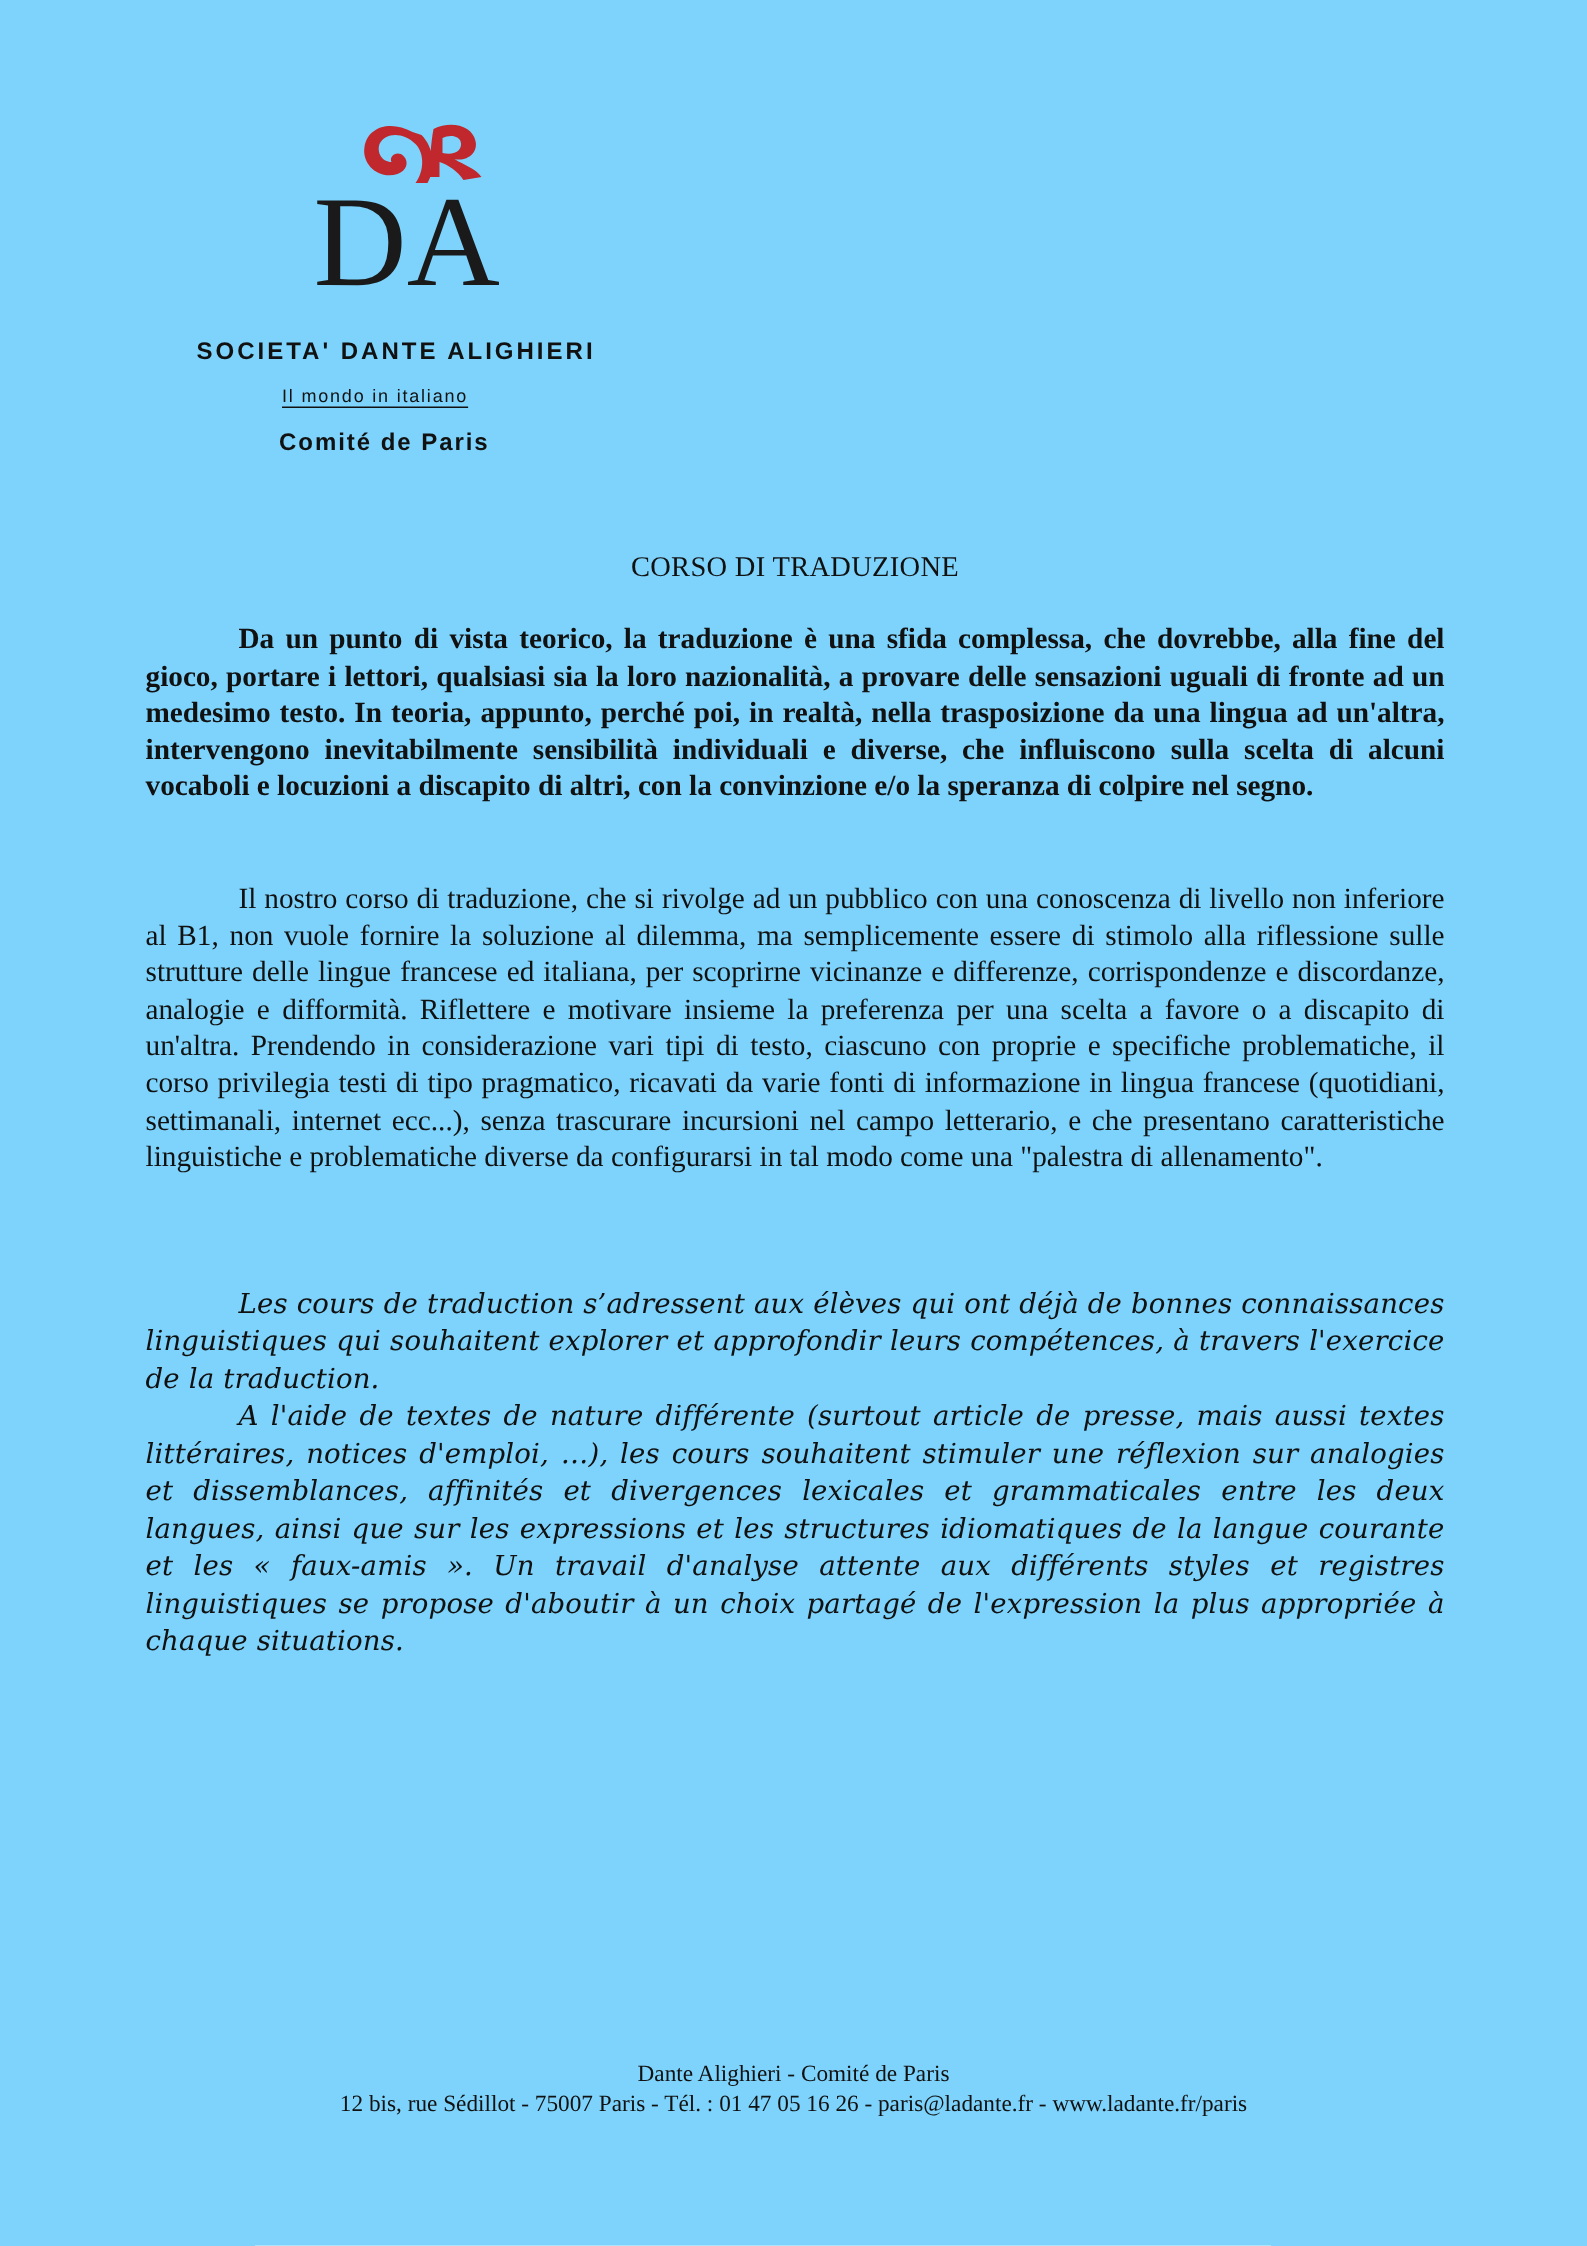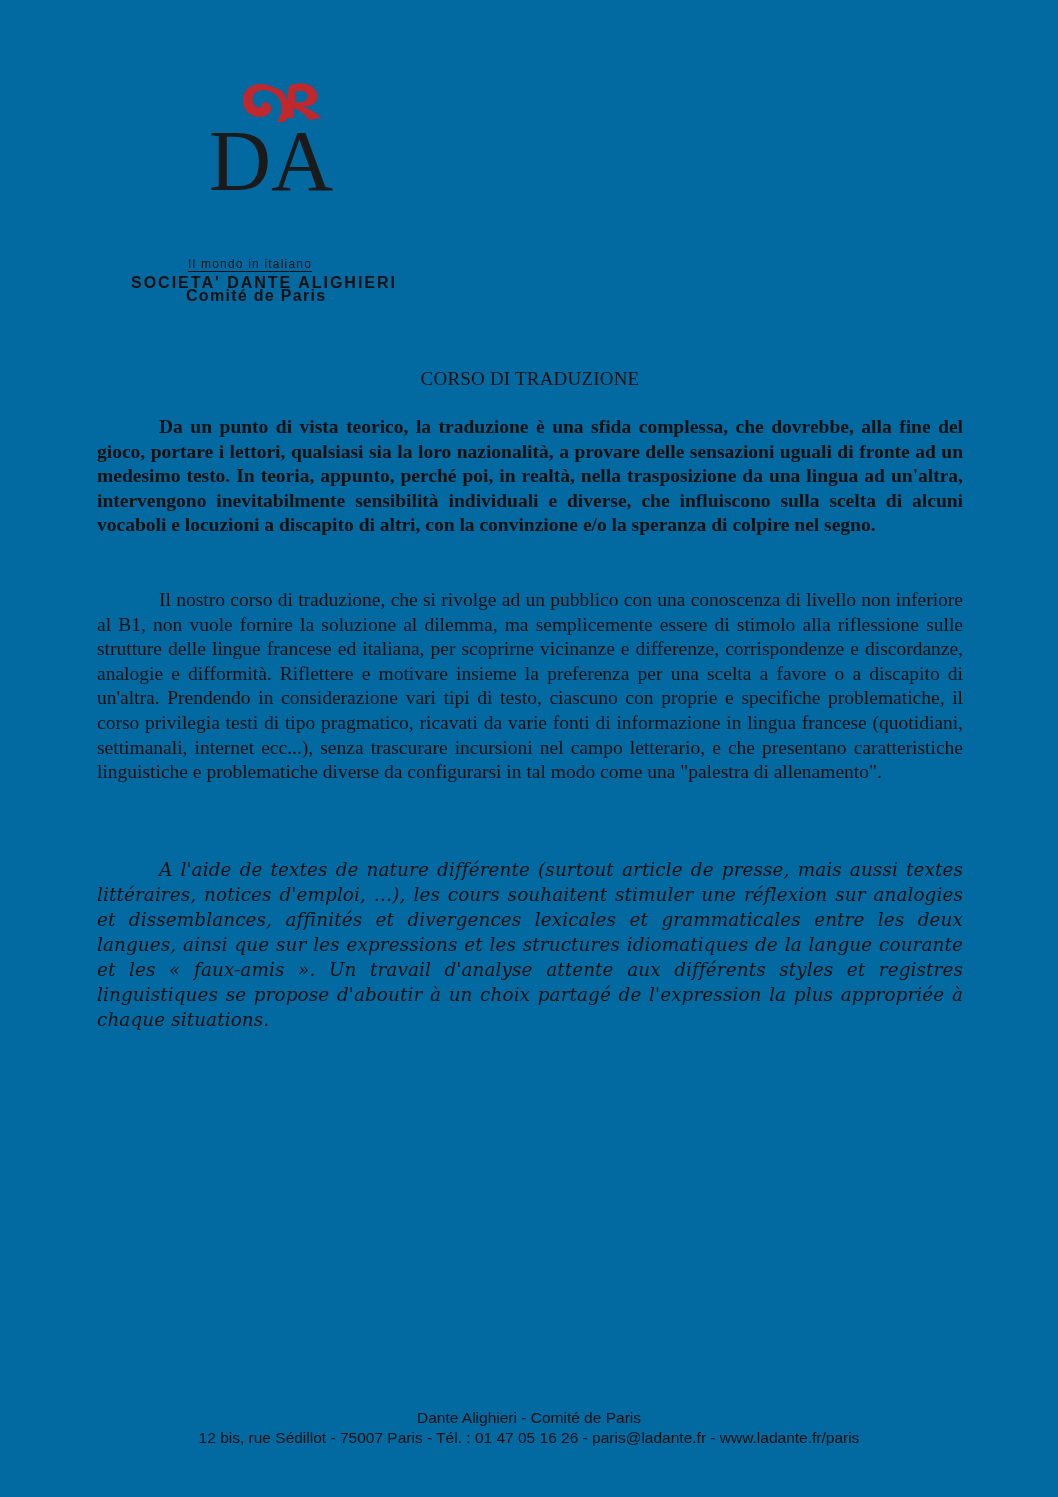--- a/index.html
+++ b/index.html
@@ -1,40 +1,40 @@
 <!DOCTYPE html>
 <html><head>
 <meta charset="utf-8">
 <style>
   html, body { margin: 0; padding: 0; background: #ffffff; }
   body { width: 1058px; height: 1497px; position: relative; overflow: hidden; color: #111; }
-  .page { position: absolute; left: 0; top: 0; width: 1058px; height: 1497px; background: #0369a1; }
+  .page { position: absolute; left: 0; top: 0; width: 1058px; height: 1497px; background: #7dd3fc; }
 
   .logo { position: absolute; left: 205px; top: 78px; width: 140px; height: 118px; }
   .logo svg { width: 100%; height: 100%; display: block; }
 
   .org { position: absolute; font-family: "Liberation Sans", sans-serif; color: #111; }
-  .org-name { left: 131px; top: 226px; font-size: 16px; font-weight: bold; letter-spacing: 2px; margin-top: 48px; }
+  .org-name { left: 131px; top: 226px; font-size: 16px; font-weight: bold; letter-spacing: 2px; }
   .org-tagline { left: 188px; top: 257px; font-size: 12px; letter-spacing: 1.2px; text-decoration: underline; text-underline-offset: 3px; }
   .org-comite { left: 186px; top: 287px; font-size: 16px; font-weight: bold; letter-spacing: 1.3px; }
 
   .title { position: absolute; left: 0; width: 1058px; top: 368px; text-align: center;
            font-family: "Liberation Serif", serif; font-size: 19px; letter-spacing: 0.2px; padding-left: 2px; box-sizing: border-box; }
 
   .it-para { position: absolute; left: 97px; width: 866px; font-family: "Liberation Serif", serif;
              font-size: 19.5px; line-height: 24.6px; text-align: justify; text-indent: 62px; margin: 0; }
   .p1 { top: 415px; font-weight: bold; }
   .p2 { top: 588px; }
 
   .fr-block { position: absolute; left: 97px; width: 866px; top: 857px; font-family: "DejaVu Serif", serif;
               font-style: italic; font-size: 18.4px; line-height: 25px; letter-spacing: 0.1px; }
   .fr-block p { margin: 0; text-align: justify; text-indent: 62px; }
 
   .footer { position: absolute; left: 0; width: 1058px; top: 1373px; text-align: center;
-            font-family: Liberation Sans, sans-serif; font-size: 15.5px; line-height: 20px; color: #111; margin-top: 35px; }
+            font-family: Liberation Serif, serif; font-size: 15.5px; line-height: 20px; color: #111; }
   .footer div { white-space: nowrap; }
 </style>
 </head>
 <body>
 
 <div class="page">
 
   <div class="logo">
     <svg viewBox="0 0 140 118">
       <g fill="#c0282d">
@@ -48,20 +48,21 @@
   <div class="org org-name">SOCIETA' DANTE ALIGHIERI</div>
   <div class="org org-tagline">Il mondo in italiano</div>
   <div class="org org-comite">Comité de Paris</div>
 
   <div class="title">CORSO DI TRADUZIONE</div>
 
   <p class="it-para p1">Da un punto di vista teorico, la traduzione è una sfida complessa, che dovrebbe, alla fine del gioco, portare i lettori, qualsiasi sia la loro nazionalità, a provare delle sensazioni uguali di fronte ad un medesimo testo. In teoria, appunto, perché poi, in realtà, nella trasposizione da una lingua ad un'altra, intervengono inevitabilmente sensibilità individuali e diverse, che influiscono sulla scelta di alcuni vocaboli e locuzioni a discapito di altri, con la convinzione e/o la speranza di colpire nel segno.</p>
   <p class="it-para p2">Il nostro corso di traduzione, che si rivolge ad un pubblico con una conoscenza di livello non inferiore al B1, non vuole fornire la soluzione al dilemma, ma semplicemente essere di stimolo alla riflessione sulle strutture delle lingue francese ed italiana, per scoprirne vicinanze e differenze, corrispondenze e discordanze, analogie e difformità. Riflettere e motivare insieme la preferenza per una scelta a favore o a discapito di un'altra. Prendendo in considerazione vari tipi di testo, ciascuno con proprie e specifiche problematiche, il corso privilegia testi di tipo pragmatico, ricavati da varie fonti di informazione in lingua francese (quotidiani, settimanali, internet ecc...), senza trascurare incursioni nel campo letterario, e che presentano caratteristiche linguistiche e problematiche diverse da configurarsi in tal modo come una "palestra di allenamento".</p>
 
   <div class="fr-block">
+    <p>Les cours de traduction s’adressent aux élèves qui ont déjà de bonnes connaissances linguistiques qui souhaitent explorer et approfondir leurs compétences, à travers l'exercice de la traduction.</p>
     <p>A l'aide de textes de nature différente (surtout article de presse, mais aussi textes littéraires, notices d'emploi, …), les cours souhaitent stimuler une réflexion sur analogies et dissemblances, affinités et divergences lexicales et grammaticales entre les deux langues, ainsi que sur les expressions et les structures idiomatiques de la langue courante et les « faux-amis ». Un travail d'analyse attente aux différents styles et registres linguistiques se propose d'aboutir à un choix partagé de l'expression la plus appropriée à chaque situations.</p>
   </div>
 
   <div class="footer">
     <div>Dante Alighieri - Comité de Paris</div>
     <div>12 bis, rue Sédillot - 75007 Paris - Tél. : 01 47 05 16 26 - paris@ladante.fr - www.ladante.fr/paris</div>
   </div>
 
 </div>
 

